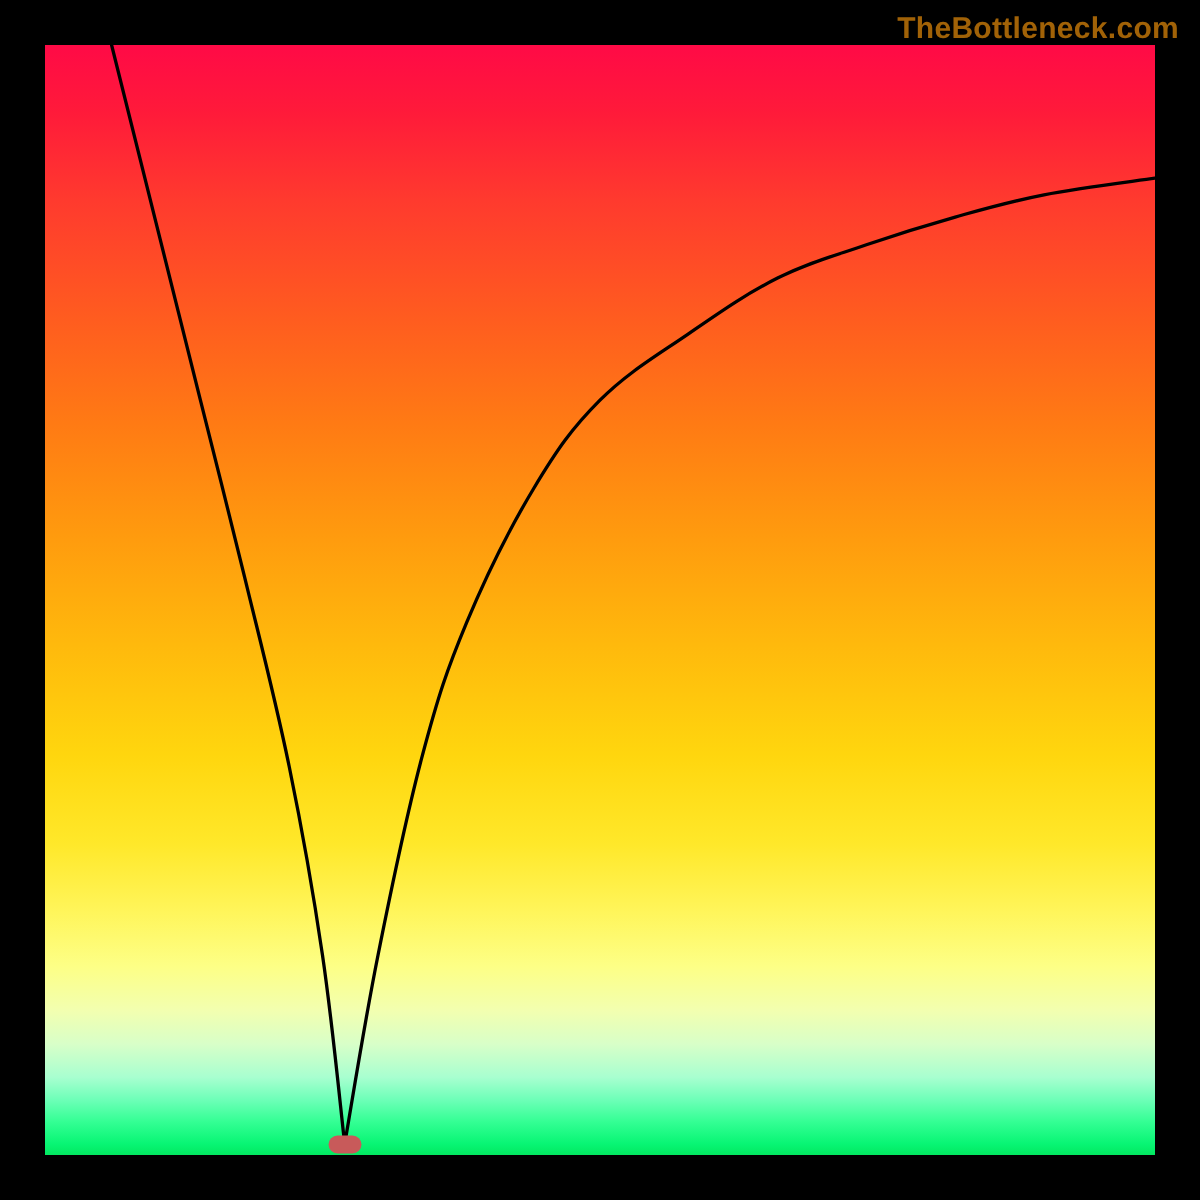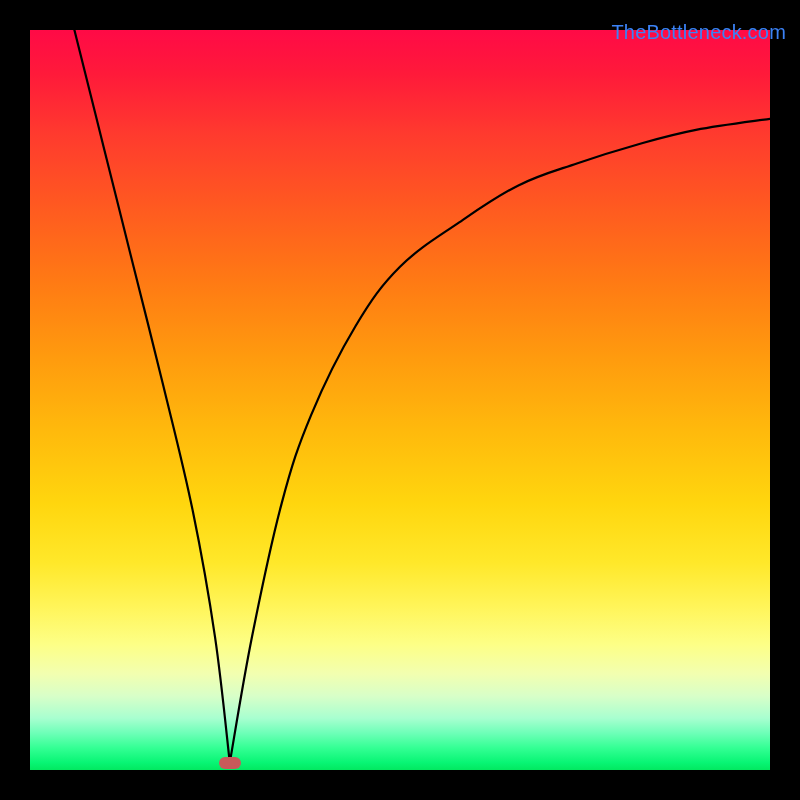--- a/index.html
+++ b/index.html
@@ -39,26 +39,26 @@
       #d8ffc8 90%,
       #a8ffd0 93%,
       #6effb8 95%,
       #34ff94 97%,
       #08f574 99%,
       #02e860 100%
     );
   }
   .watermark {
     position: absolute;
-    top: 21px;
+    top: 8px;
     right: 14px;
-    color: #3b82f6;
+    color: #a16207;
     font-size: 20px;
     letter-spacing: 0.2px;
-    font-weight: 400;
+    font-weight: 700;
     user-select: none;
   }
   svg.curve {
     position: absolute;
     left: 0;
     top: 0;
     width: 740px;
     height: 740px;
   }
   .bump {

